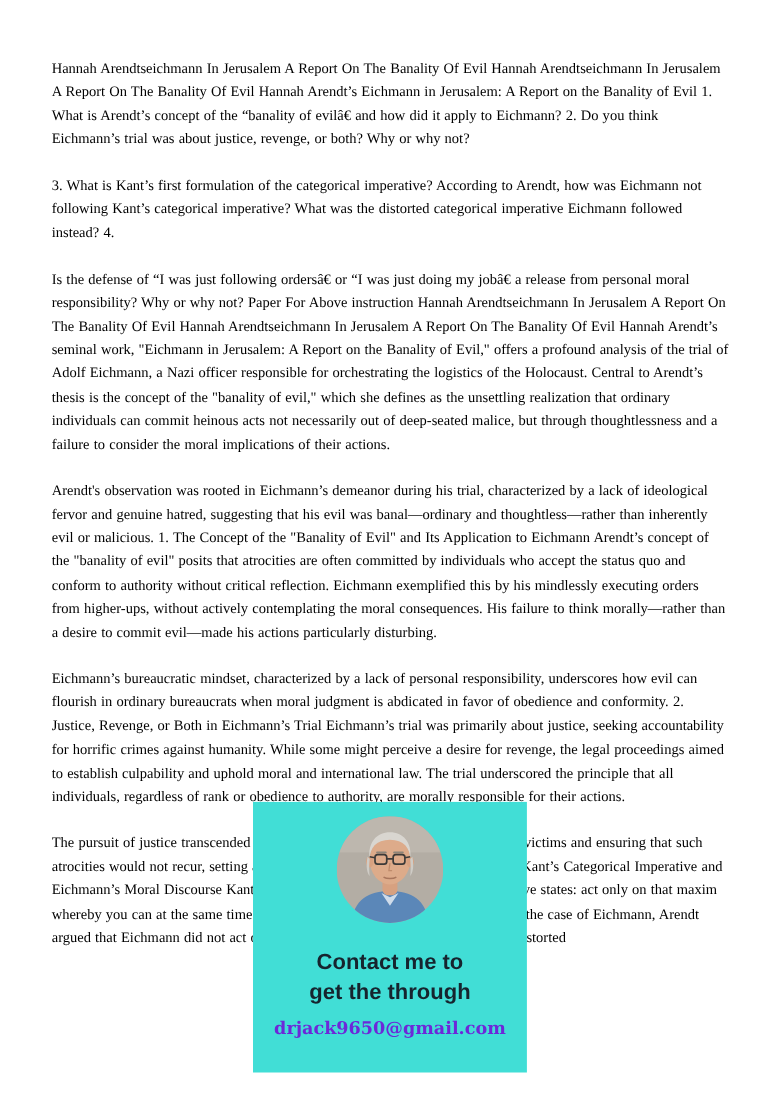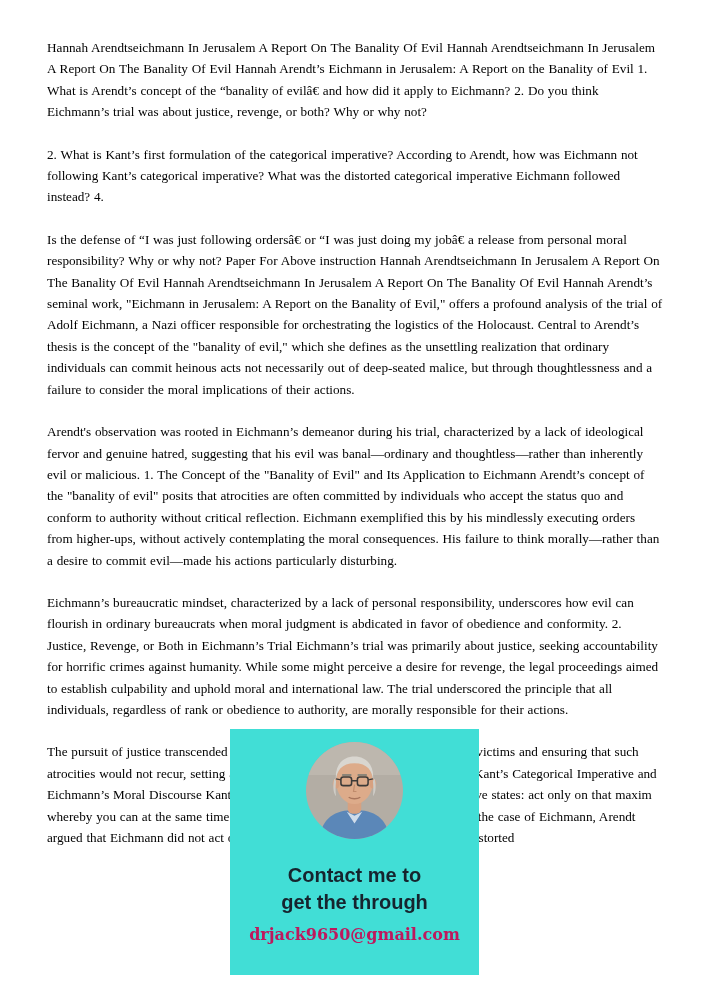--- a/index.html
+++ b/index.html
@@ -15,21 +15,21 @@
     font-family: "Liberation Serif", serif;
   }
   .doc {
     position: absolute;
     left: 47px;
     top: 37px;
     width: 616px;
     color: #000000;
   }
   .doc p.para {
-    margin: 0 0 21px 0;
+    margin: 14px 0 21px 0;
     font-size: 13.2px;
     line-height: 21.4px;
     text-align: left;
     word-spacing: 0.5px;
   }
   .contact-card {
     position: absolute;
     left: 230px;
     top: 729px;
     width: 249px;
@@ -57,29 +57,29 @@
     font-size: 20px;
     line-height: 27px;
     color: #16242e;
   }
   .card-email {
     margin-top: 9px;
     text-align: center;
     font-family: "DejaVu Serif", serif;
     font-weight: 700;
     font-size: 16px;
-    color: #be185d;
+    color: #6d28d9;
   }
 </style>
 </head>
 <body>
 
 <div class="doc">
     <p class="para">Hannah Arendtseichmann In Jerusalem A Report On The Banality Of Evil Hannah Arendtseichmann In Jerusalem A Report On The Banality Of Evil Hannah Arendt’s Eichmann in Jerusalem: A Report on the Banality of Evil 1. What is Arendt’s concept of the “banality of evilâ€ and how did it apply to Eichmann? 2. Do you think Eichmann’s trial was about justice, revenge, or both? Why or why not?</p>
-    <p class="para">2. What is Kant’s first formulation of the categorical imperative? According to Arendt, how was Eichmann not following Kant’s categorical imperative? What was the distorted categorical imperative Eichmann followed instead? 4.</p>
+    <p class="para">3. What is Kant’s first formulation of the categorical imperative? According to Arendt, how was Eichmann not following Kant’s categorical imperative? What was the distorted categorical imperative Eichmann followed instead? 4.</p>
     <p class="para">Is the defense of “I was just following ordersâ€ or “I was just doing my jobâ€ a release from personal moral responsibility? Why or why not? Paper For Above instruction Hannah Arendtseichmann In Jerusalem A Report On The Banality Of Evil Hannah Arendtseichmann In Jerusalem A Report On The Banality Of Evil Hannah Arendt’s seminal work, "Eichmann in Jerusalem: A Report on the Banality of Evil," offers a profound analysis of the trial of Adolf Eichmann, a Nazi officer responsible for orchestrating the logistics of the Holocaust. Central to Arendt’s thesis is the concept of the "banality of evil," which she defines as the unsettling realization that ordinary individuals can commit heinous acts not necessarily out of deep-seated malice, but through thoughtlessness and a failure to consider the moral implications of their actions.</p>
     <p class="para">Arendt's observation was rooted in Eichmann’s demeanor during his trial, characterized by a lack of ideological fervor and genuine hatred, suggesting that his evil was banal—ordinary and thoughtless—rather than inherently evil or malicious. 1. The Concept of the "Banality of Evil" and Its Application to Eichmann Arendt’s concept of the "banality of evil" posits that atrocities are often committed by individuals who accept the status quo and conform to authority without critical reflection. Eichmann exemplified this by his mindlessly executing orders from higher-ups, without actively contemplating the moral consequences. His failure to think morally—rather than a desire to commit evil—made his actions particularly disturbing.</p>
     <p class="para">Eichmann’s bureaucratic mindset, characterized by a lack of personal responsibility, underscores how evil can flourish in ordinary bureaucrats when moral judgment is abdicated in favor of obedience and conformity. 2. Justice, Revenge, or Both in Eichmann’s Trial Eichmann’s trial was primarily about justice, seeking accountability for horrific crimes against humanity. While some might perceive a desire for revenge, the legal proceedings aimed to establish culpability and uphold moral and international law. The trial underscored the principle that all individuals, regardless of rank or obedience to authority, are morally responsible for their actions.</p>
     <p class="para">The pursuit of justice transcended mere vengeance, recognizing the suffering of victims and ensuring that such atrocities would not recur, setting a precedent for future international justice. 3. Kant’s Categorical Imperative and Eichmann’s Moral Discourse Kant’s first formulation of the categorical imperative states: act only on that maxim whereby you can at the same time will that it should become a universal law. In the case of Eichmann, Arendt argued that Eichmann did not act on a universal maxim; instead he followed a distorted</p>
   </div>
 
 <div class="contact-card">
   <div class="portrait">
     <svg viewBox="0 0 100 100" xmlns="http://www.w3.org/2000/svg">
 

